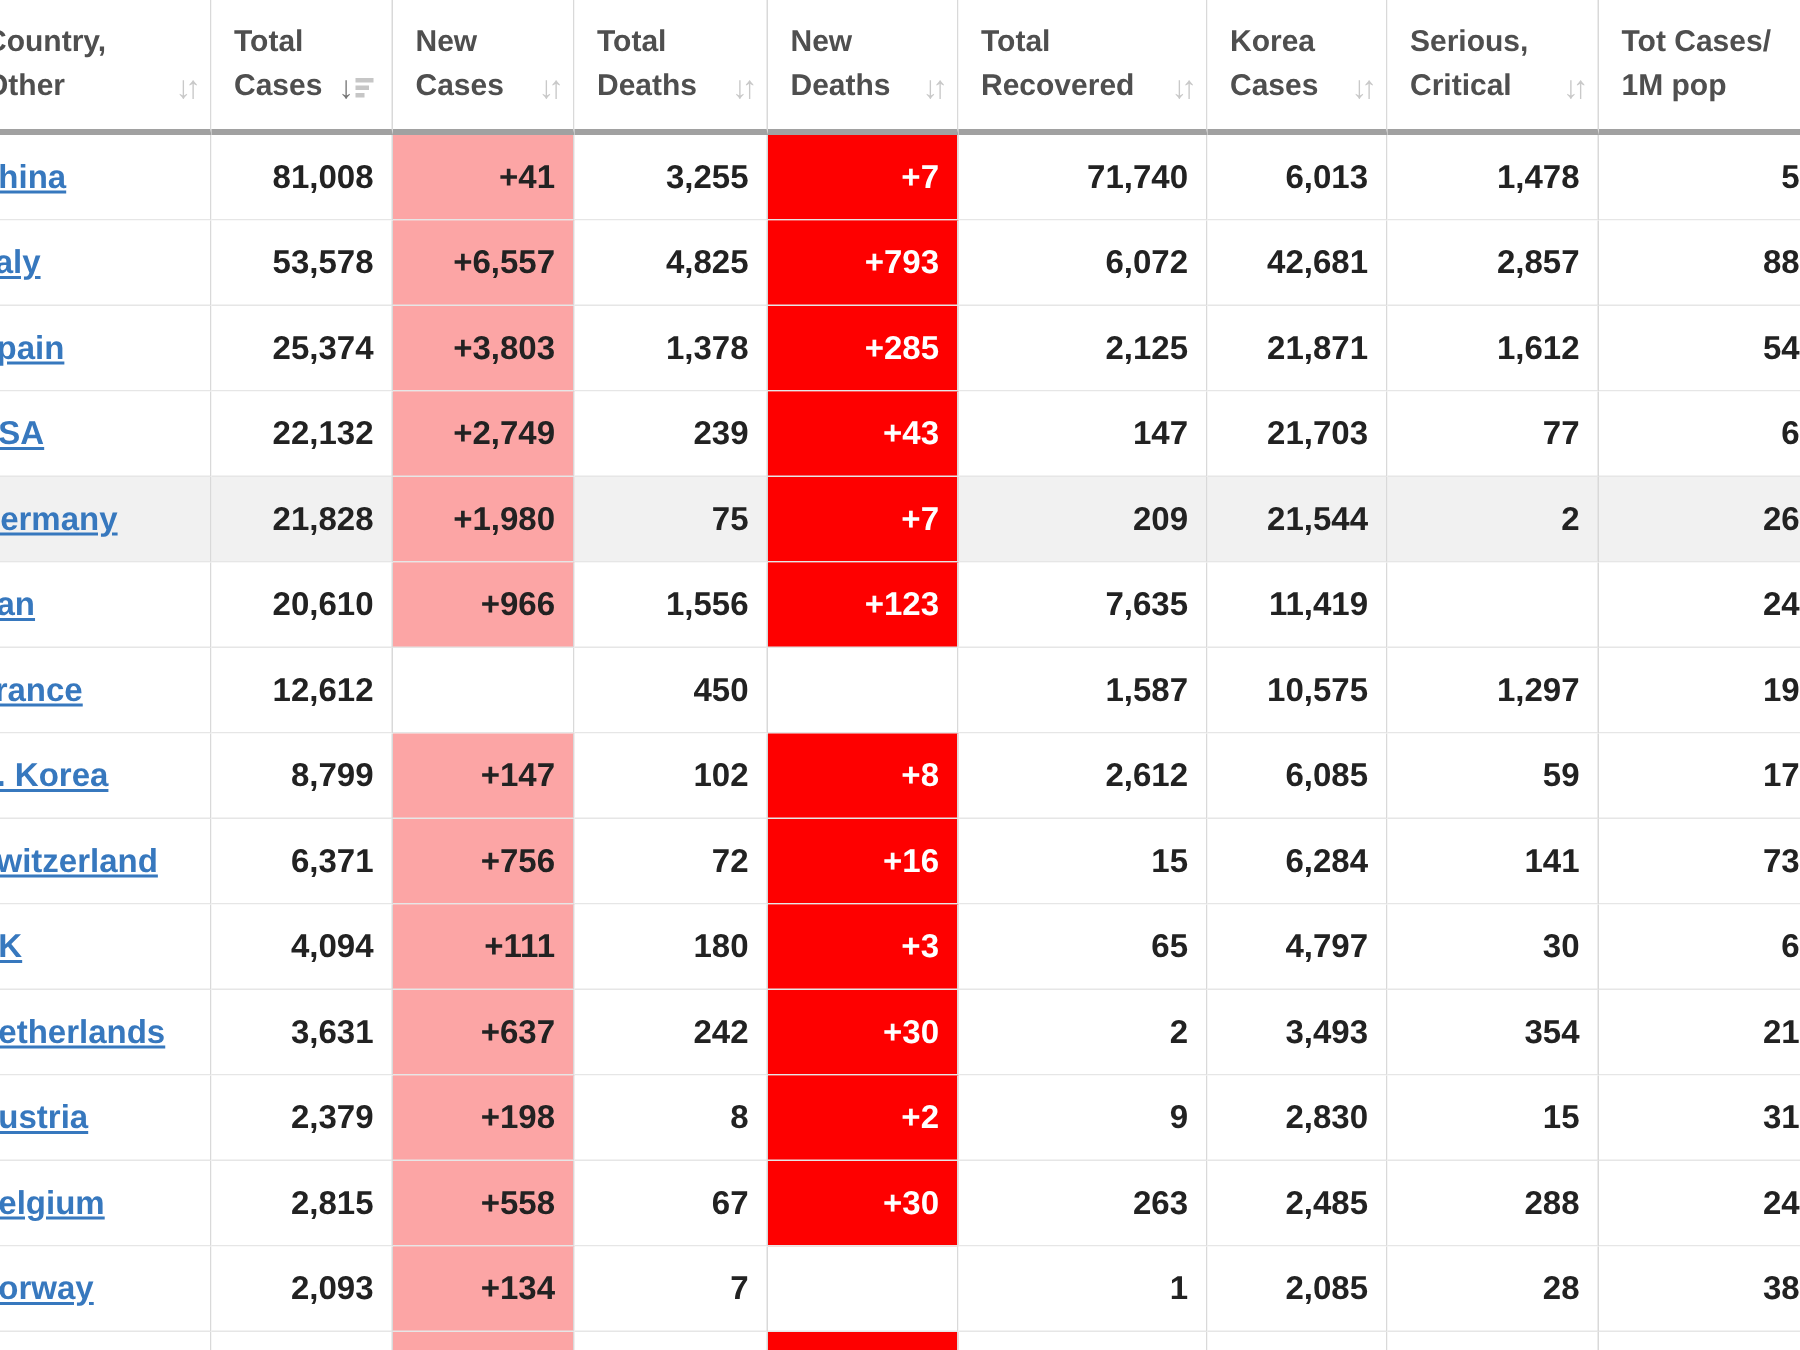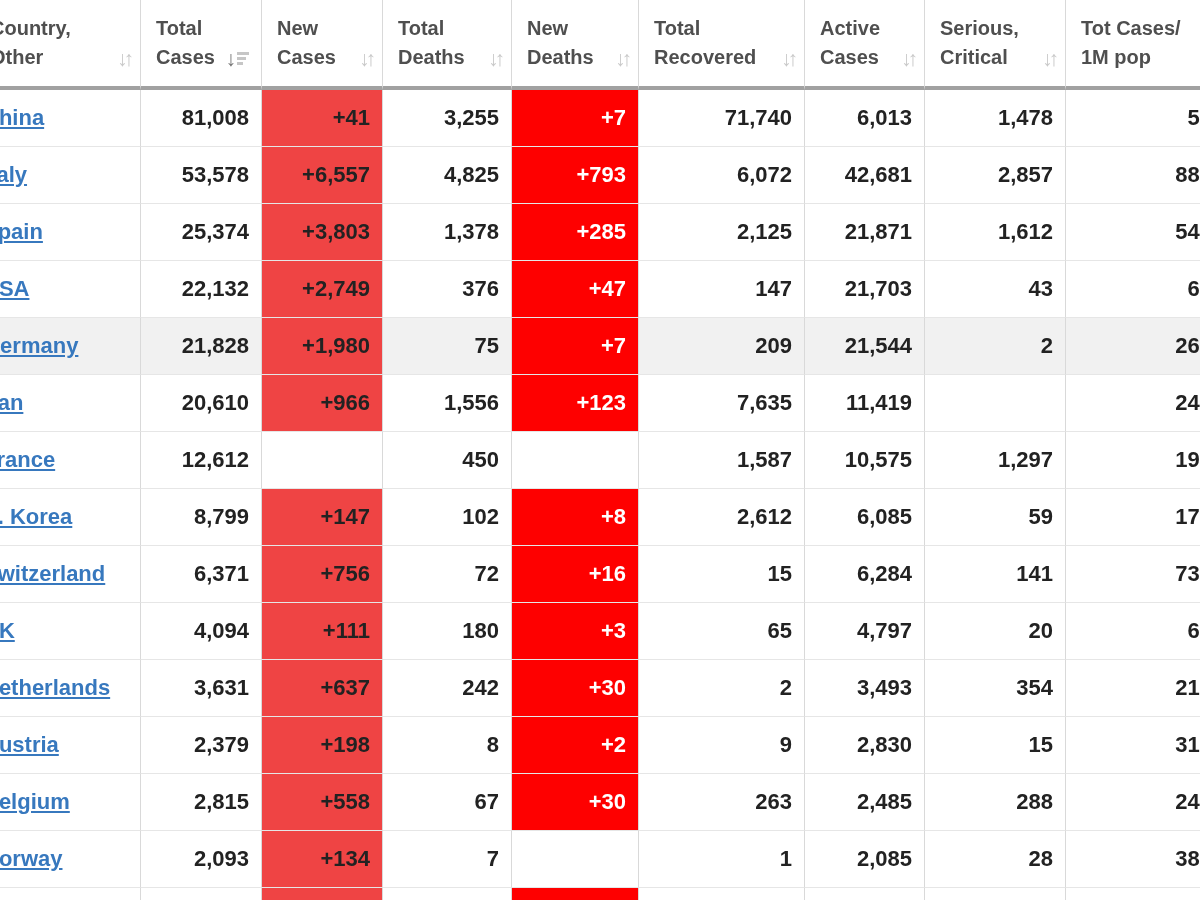--- a/index.html
+++ b/index.html
@@ -57,21 +57,21 @@
   td.country-cell {
     text-align: left;
     padding: 0 0 0 8px;
   }
   a.country-link {
     color: #3778be;
     text-decoration: underline;
     cursor: pointer;
   }
   tr.highlight td { background: #f1f1f1; }
-  tr td.cell-yellow { background: #ef4444; }
+  tr td.cell-yellow { background: #fca5a5; }
   tr td.cell-red { background: #fe0000; color: #ffffff; }
 
   .sort-icon {
     position: absolute;
     right: 10px;
     bottom: 17px;
     font-size: 21px;
     line-height: 1;
     font-weight: bold;
     color: #c9c9c9;
@@ -150,21 +150,21 @@
           <span>New</span><br>
           <span>Deaths</span>
           <span class="sort-icon">↓↑</span>
         </th>
         <th>
           <span>Total</span><br>
           <span>Recovered</span>
           <span class="sort-icon">↓↑</span>
         </th>
         <th>
-          <span>Active</span><br>
+          <span>Korea</span><br>
           <span>Cases</span>
           <span class="sort-icon">↓↑</span>
         </th>
         <th>
           <span>Serious,</span><br>
           <span>Critical</span>
           <span class="sort-icon">↓↑</span>
         </th>
         <th>
           <span>Tot Cases/</span><br>
@@ -204,25 +204,25 @@
           <td class="cell-red">+285</td>
           <td>2,125</td>
           <td>21,871</td>
           <td>1,612</td>
           <td>543</td>
         </tr>
         <tr>
           <td class="country-cell"><a class="country-link">USA</a></td>
           <td>22,132</td>
           <td class="cell-yellow">+2,749</td>
-          <td>376</td>
-          <td class="cell-red">+47</td>
+          <td>239</td>
+          <td class="cell-red">+43</td>
           <td>147</td>
           <td>21,703</td>
-          <td>43</td>
+          <td>77</td>
           <td>67</td>
         </tr>
         <tr class="highlight">
           <td class="country-cell"><a class="country-link">Germany</a></td>
           <td>21,828</td>
           <td class="cell-yellow">+1,980</td>
           <td>75</td>
           <td class="cell-red">+7</td>
           <td>209</td>
           <td>21,544</td>
@@ -274,21 +274,21 @@
           <td>736</td>
         </tr>
         <tr>
           <td class="country-cell"><a class="country-link">UK</a></td>
           <td>4,094</td>
           <td class="cell-yellow">+111</td>
           <td>180</td>
           <td class="cell-red">+3</td>
           <td>65</td>
           <td>4,797</td>
-          <td>20</td>
+          <td>30</td>
           <td>60</td>
         </tr>
         <tr>
           <td class="country-cell"><a class="country-link">Netherlands</a></td>
           <td>3,631</td>
           <td class="cell-yellow">+637</td>
           <td>242</td>
           <td class="cell-red">+30</td>
           <td>2</td>
           <td>3,493</td>

